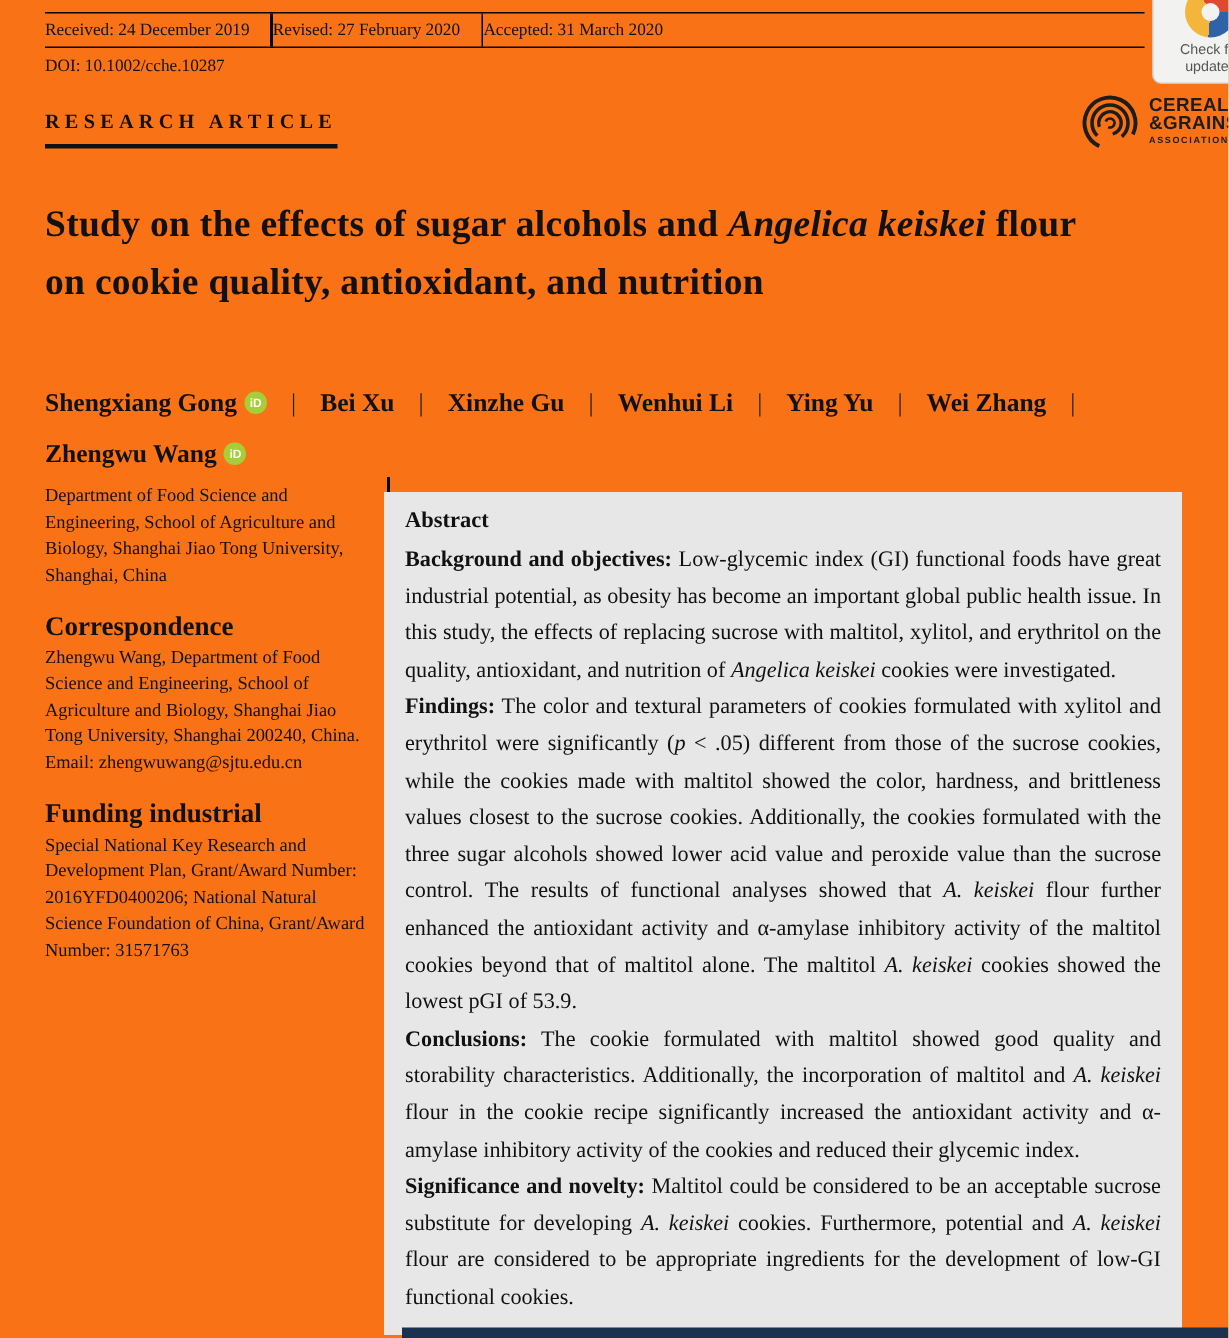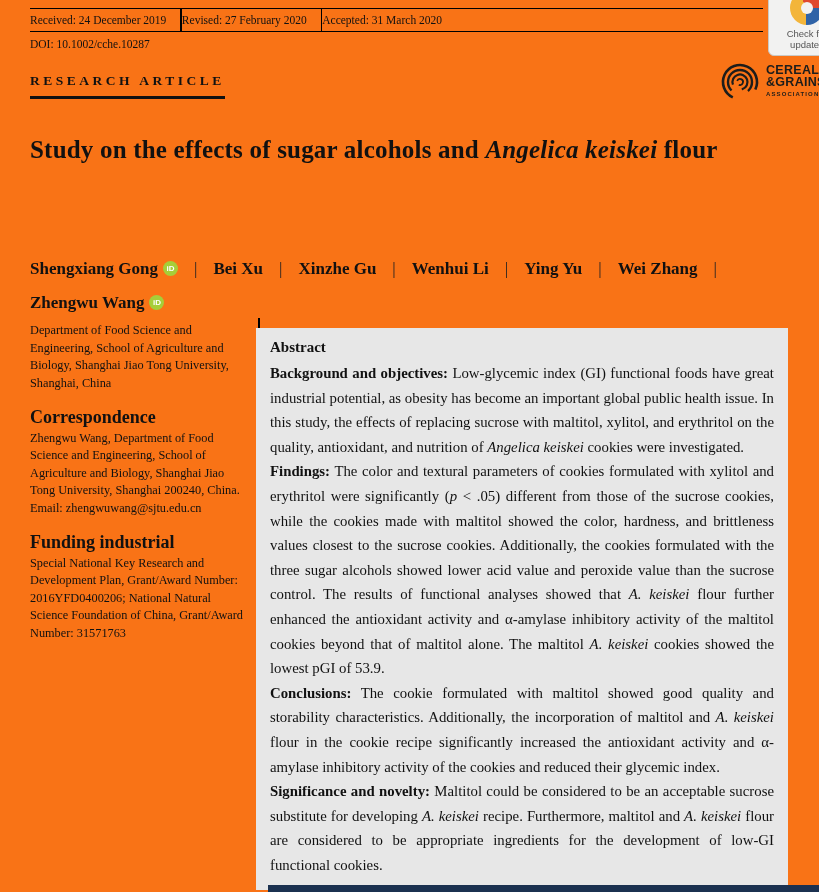--- a/index.html
+++ b/index.html
@@ -96,21 +96,21 @@
     </svg>
     <div class="cg-text">
       <div class="cg-line1">CEREALS</div>
       <div class="cg-line2">&amp;GRAINS</div>
       <div class="cg-line3">ASSOCIATION</div>
     </div>
   </div>
 
   <div class="section-label">RESEARCH ARTICLE</div>
 
-  <h1 class="title" style="margin:0"><span>Study on the effects of sugar alcohols and </span><span class="it">Angelica keiskei</span><span> flour</span><br></h1>
+  <h1 class="title" style="margin:0"><span>Study on the effects of sugar alcohols and </span><span class="it">Angelica keiskei</span><span> flour</span><br><span>on cookie quality, antioxidant, and nutrition</span></h1>
 
   <div class="authors"><span>Shengxiang Gong</span><span class="orcid">iD</span><span class="author-sep">|</span><span>Bei Xu</span><span class="author-sep">|</span><span>Xinzhe Gu</span><span class="author-sep">|</span><span>Wenhui Li</span><span class="author-sep">|</span><span>Ying Yu</span><span class="author-sep">|</span><span>Wei Zhang</span><span class="author-sep">|</span><br><span>Zhengwu Wang</span><span class="orcid">iD</span></div>
 
   <div class="left-col">
     <div class="block">
       <p>Department of Food Science and Engineering, School of Agriculture and Biology, Shanghai Jiao Tong University, Shanghai, China</p>
     </div>
     <div class="block">
       <h4>Correspondence</h4>
       <p>Zhengwu Wang, Department of Food Science and Engineering, School of Agriculture and Biology, Shanghai Jiao Tong University, Shanghai 200240, China.</p>
@@ -122,19 +122,19 @@
     </div>
   </div>
 
   <div class="col-divider"></div>
 
   <div class="abstract">
     <h3>Abstract</h3>
     <p><span class="lbl">Background and objectives:</span><span> Low-glycemic index (GI) functional foods have great industrial potential, as obesity has become an important global public health issue. In this study, the effects of replacing sucrose with maltitol, xylitol, and erythritol on the quality, antioxidant, and nutrition of </span><span class="it">Angelica keiskei</span><span> cookies were investigated.</span></p>
     <p><span class="lbl">Findings:</span><span> The color and textural parameters of cookies formulated with xylitol and erythritol were significantly (</span><span class="it">p</span><span> &lt; .05) different from those of the sucrose cookies, while the cookies made with maltitol showed the color, hardness, and brittleness values closest to the sucrose cookies. Additionally, the cookies formulated with the three sugar alcohols showed lower acid value and peroxide value than the sucrose control. The results of functional analyses showed that </span><span class="it">A. keiskei</span><span> flour further enhanced the antioxidant activity and α-amylase inhibitory activity of the maltitol cookies beyond that of maltitol alone. The maltitol </span><span class="it">A. keiskei</span><span> cookies showed the lowest pGI of 53.9.</span></p>
     <p><span class="lbl">Conclusions:</span><span> The cookie formulated with maltitol showed good quality and storability characteristics. Additionally, the incorporation of maltitol and </span><span class="it">A. keiskei</span><span> flour in the cookie recipe significantly increased the antioxidant activity and α-amylase inhibitory activity of the cookies and reduced their glycemic index.</span></p>
-    <p><span class="lbl">Significance and novelty:</span><span> Maltitol could be considered to be an acceptable sucrose substitute for developing </span><span class="it">A. keiskei</span><span> recipe. Furthermore, maltitol and </span><span class="it">A. keiskei</span><span> flour are considered to be appropriate ingredients for the development of low-GI functional cookies.</span></p>
+    <p><span class="lbl">Significance and novelty:</span><span> Maltitol could be considered to be an acceptable sucrose substitute for developing </span><span class="it">A. keiskei</span><span> cookies. Furthermore, potential and </span><span class="it">A. keiskei</span><span> flour are considered to be appropriate ingredients for the development of low-GI functional cookies.</span></p>
 
   </div>
 
   <div class="bottom-bar"></div>
 
 </div>
 
 </body></html>

